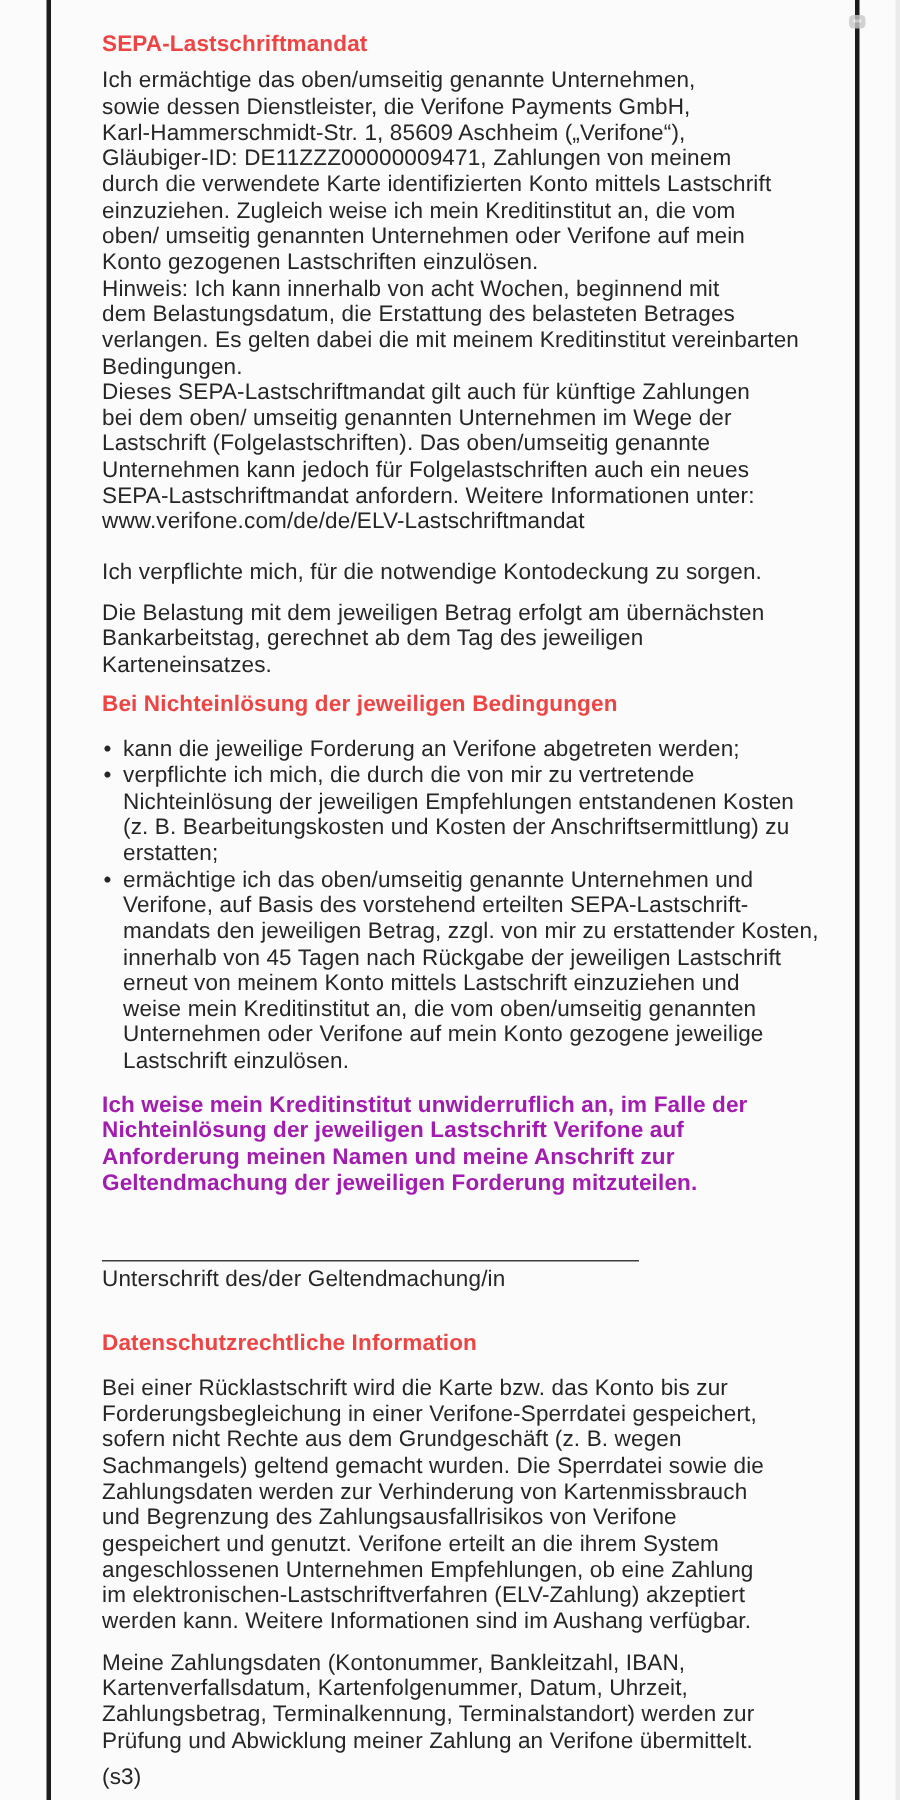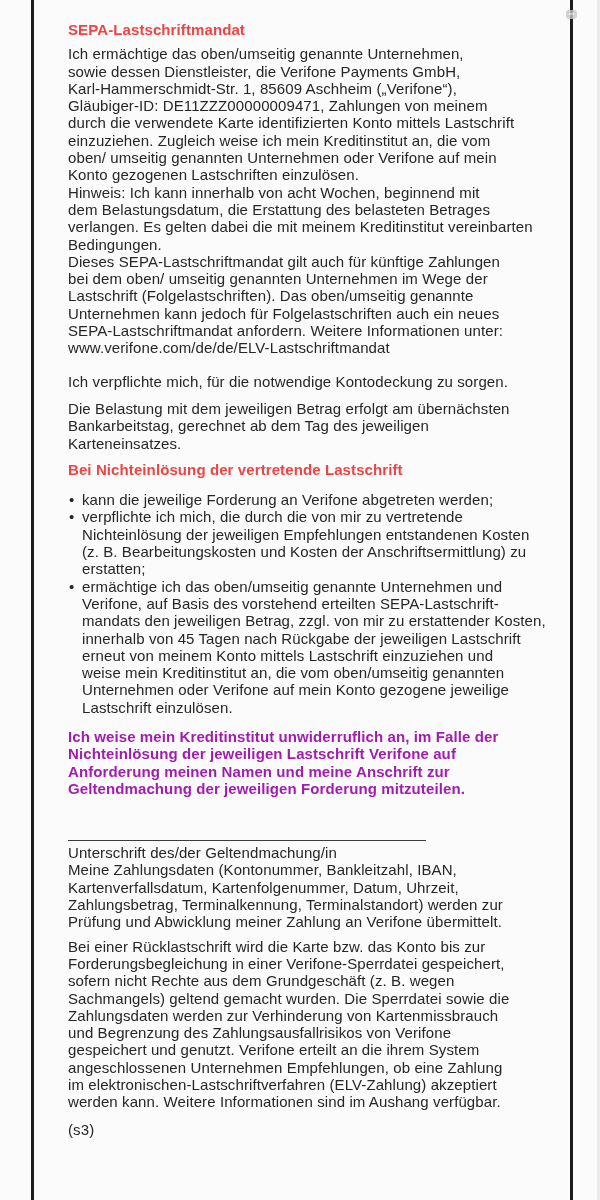--- a/index.html
+++ b/index.html
@@ -136,21 +136,21 @@
 Unternehmen kann jedoch für Folgelastschriften auch ein neues
 SEPA-Lastschriftmandat anfordern. Weitere Informationen unter:
 www.verifone.com/de/de/ELV-Lastschriftmandat</p>
 
   <p class="block coverage">Ich verpflichte mich, für die notwendige Kontodeckung zu sorgen.</p>
 
   <p class="block timing">Die Belastung mit dem jeweiligen Betrag erfolgt am übernächsten
 Bankarbeitstag, gerechnet ab dem Tag des jeweiligen
 Karteneinsatzes.</p>
 
-  <div class="heading mid">Bei Nichteinlösung der vertretende Lastschrift</div>
+  <div class="heading mid">Bei Nichteinlösung der jeweiligen Bedingungen</div>
 
   <div class="bullets">
     <div class="bullet-item">
       <span class="bullet-marker">•</span>
       <span class="bullet-text">kann die jeweilige Forderung an Verifone abgetreten werden;</span>
     </div>
     <div class="bullet-item">
       <span class="bullet-marker">•</span>
       <span class="bullet-text">verpflichte ich mich, die durch die von mir zu vertretende
 Nichteinlösung der jeweiligen Empfehlungen entstandenen Kosten
@@ -173,32 +173,33 @@
   <p class="bold-block">Ich weise mein Kreditinstitut unwiderruflich an, im Falle der
 Nichteinlösung der jeweiligen Lastschrift Verifone auf
 Anforderung meinen Namen und meine Anschrift zur
 Geltendmachung der jeweiligen Forderung mitzuteilen.</p>
 
   <div class="signature-area">
     <div class="signature-rule"></div>
     <p class="signature-label">Unterschrift des/der Geltendmachung/in</p>
   </div>
 
-
-  <p class="block payment-data">Meine Zahlungsdaten (Kontonummer, Bankleitzahl, IBAN,
-Kartenverfallsdatum, Kartenfolgenummer, Datum, Uhrzeit,
-Zahlungsbetrag, Terminalkennung, Terminalstandort) werden zur
-Prüfung und Abwicklung meiner Zahlung an Verifone übermittelt.</p>
+  <div class="heading privacy-heading">Datenschutzrechtliche Information</div>
 
   <p class="block chargeback">Bei einer Rücklastschrift wird die Karte bzw. das Konto bis zur
 Forderungsbegleichung in einer Verifone-Sperrdatei gespeichert,
 sofern nicht Rechte aus dem Grundgeschäft (z. B. wegen
 Sachmangels) geltend gemacht wurden. Die Sperrdatei sowie die
 Zahlungsdaten werden zur Verhinderung von Kartenmissbrauch
 und Begrenzung des Zahlungsausfallrisikos von Verifone
 gespeichert und genutzt. Verifone erteilt an die ihrem System
 angeschlossenen Unternehmen Empfehlungen, ob eine Zahlung
 im elektronischen-Lastschriftverfahren (ELV-Zahlung) akzeptiert
 werden kann. Weitere Informationen sind im Aushang verfügbar.</p>
 
+  <p class="block payment-data">Meine Zahlungsdaten (Kontonummer, Bankleitzahl, IBAN,
+Kartenverfallsdatum, Kartenfolgenummer, Datum, Uhrzeit,
+Zahlungsbetrag, Terminalkennung, Terminalstandort) werden zur
+Prüfung und Abwicklung meiner Zahlung an Verifone übermittelt.</p>
+
   <p class="page-label">(s3)</p>
 
 </div>
 
 </body></html>

